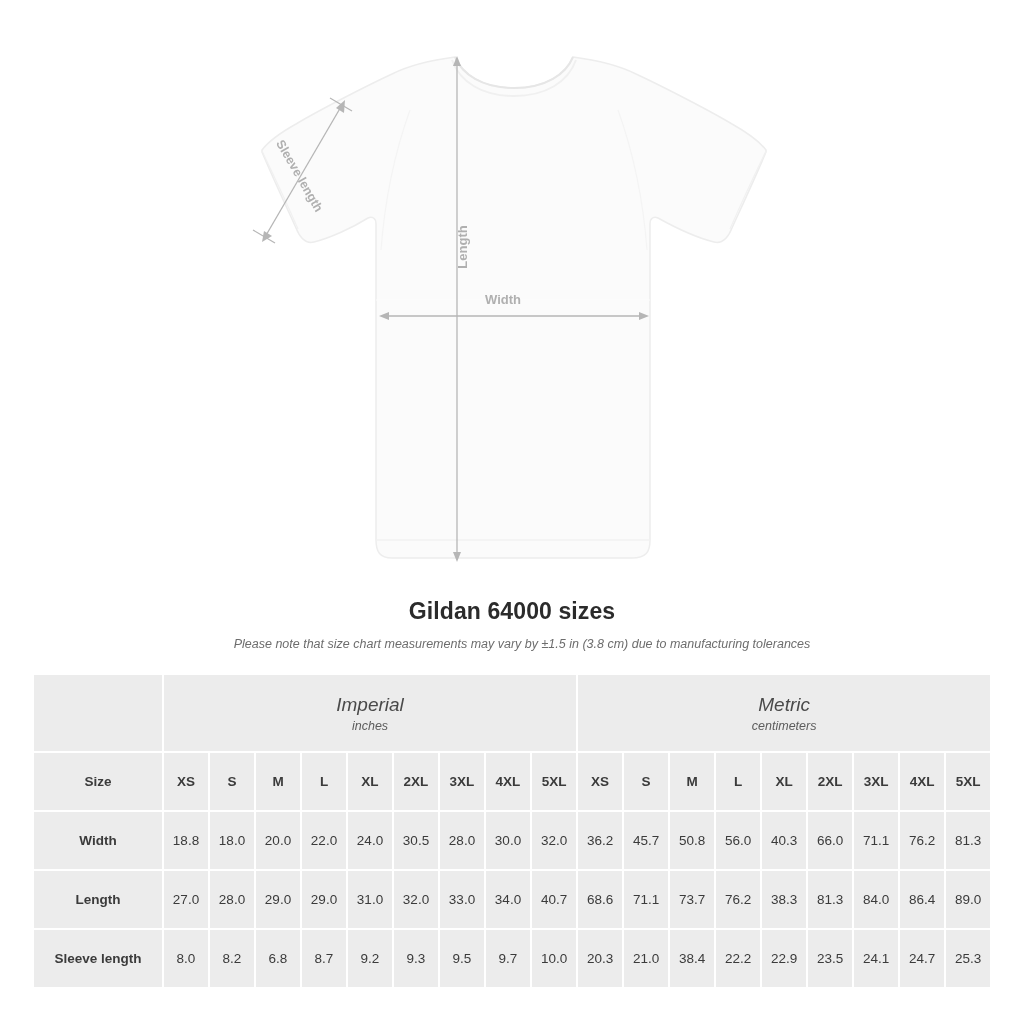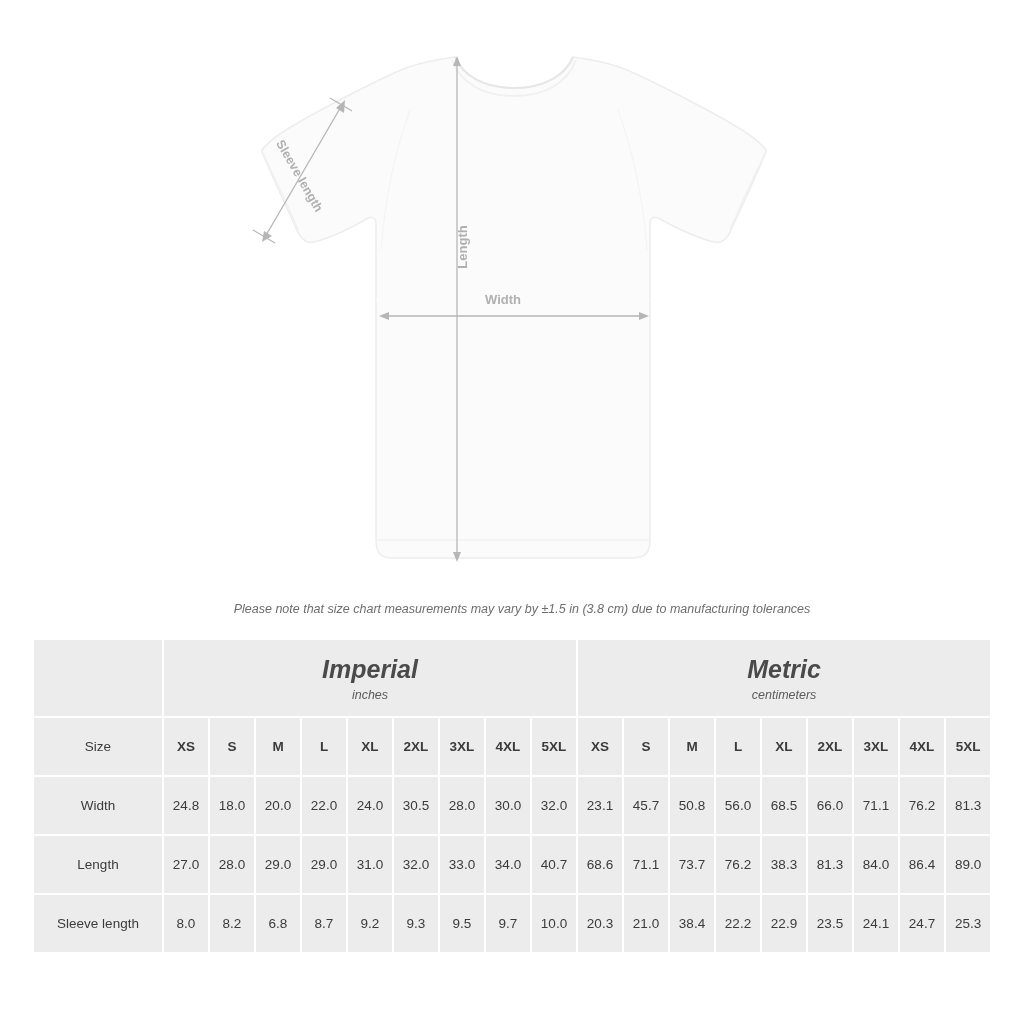--- a/index.html
+++ b/index.html
@@ -64,34 +64,34 @@
     font-size: 13.5px;
     color: #3b3b3b;
     padding: 0;
     height: 59px;
   }
   .unit-head {
     height: 78px !important;
     background: #ececec;
   }
   .unit-head .unit-name {
-    font-size: 25px;
-    font-weight: bold;
+    font-size: 19px;
+    font-weight: normal;
     font-style: italic;
     color: #4a4a4a;
     line-height: 1.25;
   }
   .unit-head .unit-sub {
     font-size: 12.5px;
     font-style: italic;
     color: #5c5c5c;
     margin-top: 3px;
   }
   .row-label {
-    font-weight: normal;
+    font-weight: bold;
     font-size: 14px;
     color: #3b3b3b;
   }
   .col-size-head {
     font-weight: bold;
     font-size: 13.5px;
     color: #3b3b3b;
   }
   .first-col { width: 130px; }
   .val-col { width: 46px; }
@@ -164,20 +164,21 @@
         <polygon points="262,242 264,231 272,236" fill="#b6b6b6"></polygon>
 
         <line x1="330" y1="98" x2="352" y2="111" stroke="#b6b6b6" stroke-width="1.2"></line>
         <line x1="253" y1="230" x2="275" y2="243" stroke="#b6b6b6" stroke-width="1.2"></line>
       </g>
       <text x="296" y="178" transform="rotate(60 296 178)" font-family="Liberation Sans, sans-serif" font-size="12.5" font-weight="bold" fill="#b0b0b0" text-anchor="middle">Sleeve length</text>
     </svg>
   </div>
 
   <div class="title-block">
+    <div class="chart-title">Gildan 64000 sizes</div>
     <div class="chart-note">Please note that size chart measurements may vary by ±1.5 in (3.8 cm) due to manufacturing tolerances</div>
   </div>
 
   <div class="table-wrap">
     <table class="size-chart">
       <colgroup>
         <col class="first-col">
         <col class="val-col">
           <col class="val-col">
           <col class="val-col">
@@ -228,34 +229,34 @@
           <td class="col-size-head">L</td>
           <td class="col-size-head">XL</td>
           <td class="col-size-head">2XL</td>
           <td class="col-size-head">3XL</td>
           <td class="col-size-head">4XL</td>
           <td class="col-size-head">5XL</td>
         </tr>
 
         <tr>
           <td class="row-label">Width</td>
-          <td>24.8</td>
+          <td>18.8</td>
           <td>18.0</td>
           <td>20.0</td>
           <td>22.0</td>
           <td>24.0</td>
           <td>30.5</td>
           <td>28.0</td>
           <td>30.0</td>
           <td>32.0</td>
-          <td>23.1</td>
+          <td>36.2</td>
           <td>45.7</td>
           <td>50.8</td>
           <td>56.0</td>
-          <td>68.5</td>
+          <td>40.3</td>
           <td>66.0</td>
           <td>71.1</td>
           <td>76.2</td>
           <td>81.3</td>
         </tr>
 
         <tr>
           <td class="row-label">Length</td>
           <td>27.0</td>
           <td>28.0</td>

